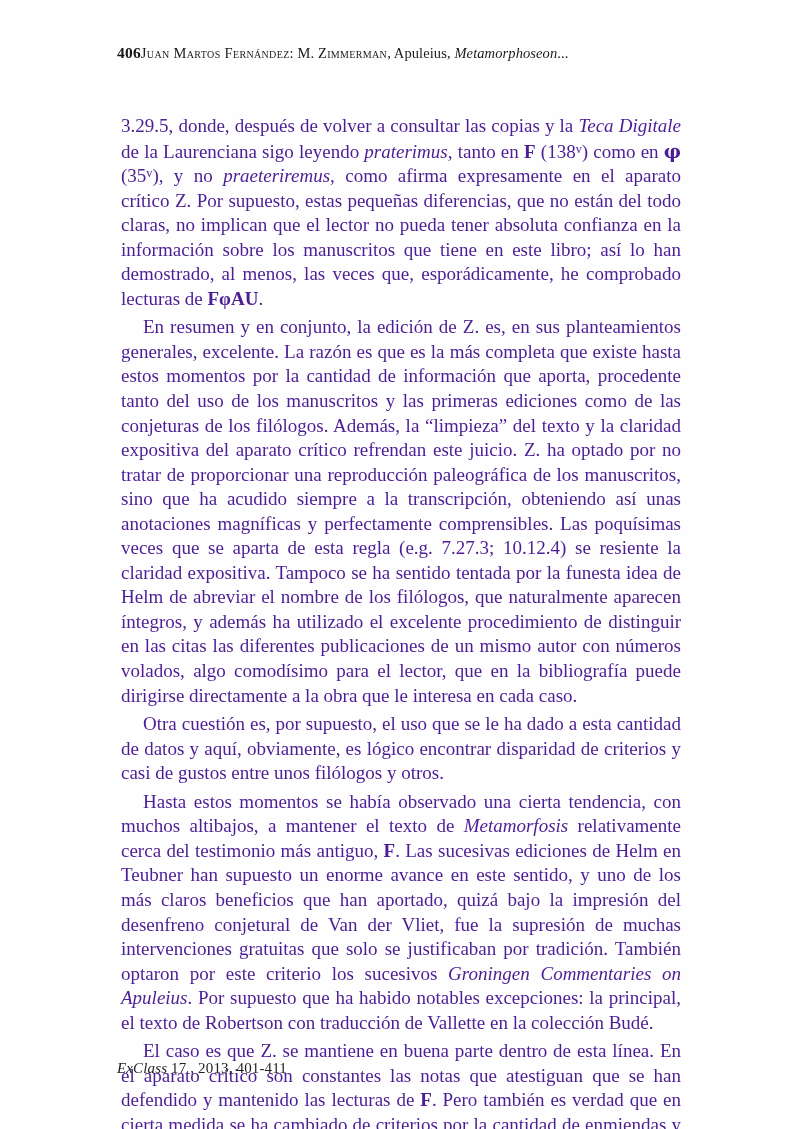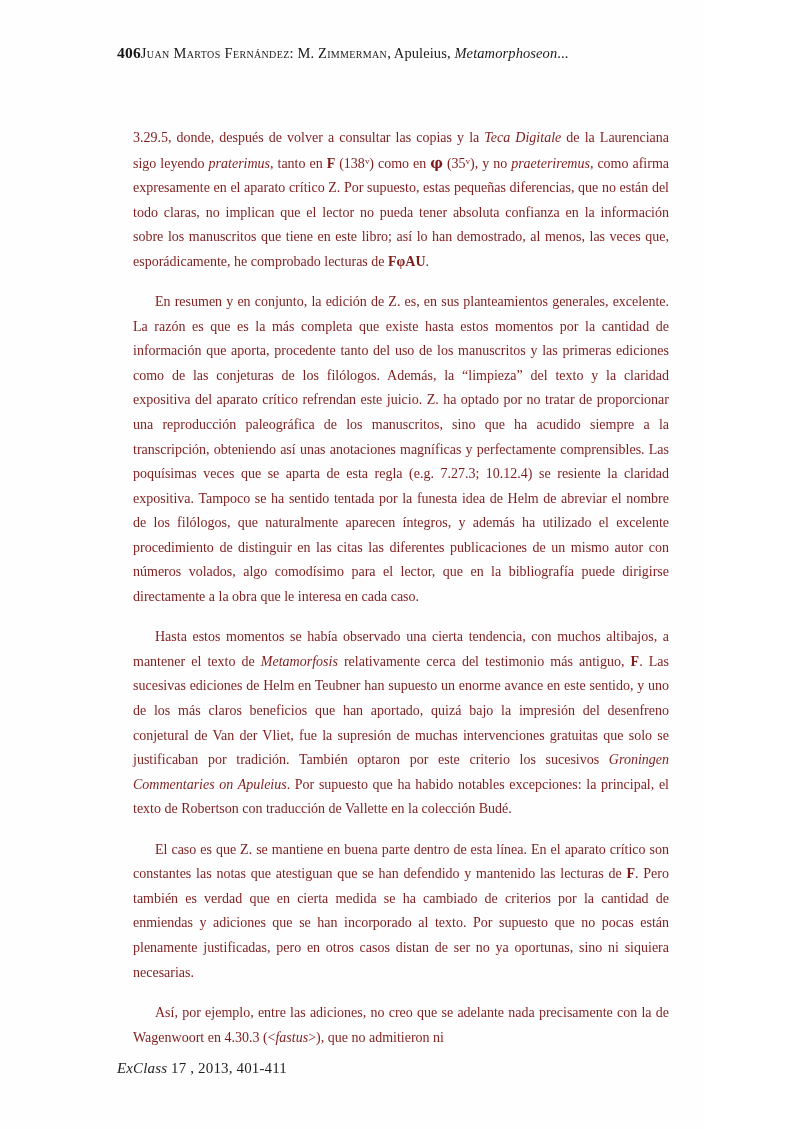--- a/index.html
+++ b/index.html
@@ -52,27 +52,27 @@
   .it { font-style: italic; }
 
   
   .body-block {
     position: absolute;
     left: 117px;
     top: 110px;
     width: 568px;
   }
   .para {
-    margin: 16px;
-    font-size: 14px;
+    margin: 4px;
+    font-size: 19px;
     line-height: 24.55px;
     text-align: justify;
     text-justify: inter-word;
     text-indent: 22px;
-    color: #7f1d1d;
+    color: #4c1d95;
     hyphens: manual;
     -webkit-hyphens: manual;
   }
   .para.first { text-indent: 0; }
   .para:last-child { text-align: justify; }
 
   sup.fol {
     font-size: 0.64em;
     vertical-align: 0.45em;
     line-height: 0;
@@ -111,20 +111,21 @@
   <div class="running-head">
     <span class="folio">406</span>
     <span class="head-text">
       <span class="sc">Juan Martos Fernández</span><span>: </span><span>M. </span><span class="sc">Zimmerman</span><span>, Apuleius, </span><span class="it">Metamorphoseon</span><span>...</span>
     </span>
   </div>
 
   <div class="body-block" id="body-block">
       <p class="para first" id="para-1"><span>3.29.5, donde, después de volver a consultar las copias y la </span><em class="it">Teca Digitale</em><span> de la Laurenciana sigo leyendo </span><em class="it">praterimus</em><span>, tanto en </span><span class="sig">F</span><span> (138</span><sup class="fol">v</sup><span>) como en </span><span class="phi">φ</span><span> (35</span><sup class="fol">v</sup><span>), y no </span><em class="it">praeteriremus</em><span>, como afirma expresamente en el aparato crítico Z. Por supuesto, estas pequeñas diferencias, que no están del todo claras, no implican que el lector no pueda tener absoluta confianza en la información sobre los manuscritos que tiene en este libro; así lo han demostrado, al menos, las veces que, esporádicamente, he comprobado lecturas de </span><span class="sig">FφAU</span><span>.</span></p>
       <p class="para" id="para-2"><span>En resumen y en conjunto, la edición de Z. es, en sus planteamientos generales, excelente. La razón es que es la más completa que existe hasta estos momentos por la cantidad de información que aporta, procedente tanto del uso de los manuscritos y las primeras ediciones como de las conjeturas de los filólogos. Además, la “limpieza” del texto y la claridad expositiva del aparato crítico refrendan este juicio. Z. ha optado por no tratar de proporcionar una reproducción paleográfica de los manuscritos, sino que ha acudido siempre a la transcripción, obteniendo así unas anotaciones magníficas y perfectamente comprensibles. Las poquísimas veces que se aparta de esta regla (e.g. 7.27.3; 10.12.4) se resiente la claridad expositiva. Tampoco se ha sentido tentada por la funesta idea de Helm de abreviar el nombre de los filólogos, que naturalmente aparecen íntegros, y además ha utilizado el excelente procedimiento de distinguir en las citas las diferentes publicaciones de un mismo autor con números volados, algo comodísimo para el lector, que en la bibliografía puede dirigirse directamente a la obra que le interesa en cada caso.</span></p>
+      <p class="para" id="para-3"><span>Otra cuestión es, por supuesto, el uso que se le ha dado a esta cantidad de datos y aquí, obviamente, es lógico encontrar disparidad de criterios y casi de gustos entre unos filólogos y otros.</span></p>
       <p class="para" id="para-4"><span>Hasta estos momentos se había observado una cierta tendencia, con muchos altibajos, a mantener el texto de </span><em class="it">Metamorfosis</em><span> relativamente cerca del testimonio más antiguo, </span><span class="sig">F</span><span>. Las sucesivas ediciones de Helm en Teubner han supuesto un enorme avance en este sentido, y uno de los más claros beneficios que han aportado, quizá bajo la impresión del desenfreno conjetural de Van der Vliet, fue la supresión de muchas intervenciones gratuitas que solo se justificaban por tradición. También optaron por este criterio los sucesivos </span><em class="it">Groningen Commentaries on Apuleius</em><span>. Por supuesto que ha habido notables excepciones: la principal, el texto de Robertson con traducción de Vallette en la colección Budé.</span></p>
       <p class="para" id="para-5"><span>El caso es que Z. se mantiene en buena parte dentro de esta línea. En el aparato crítico son constantes las notas que atestiguan que se han defendido y mantenido las lecturas de </span><span class="sig">F</span><span>. Pero también es verdad que en cierta medida se ha cambiado de criterios por la cantidad de enmiendas y adiciones que se han incorporado al texto. Por supuesto que no pocas están plenamente justificadas, pero en otros casos distan de ser no ya oportunas, sino ni siquiera necesarias.</span></p>
       <p class="para" id="para-6"><span>Así, por ejemplo, entre las adiciones, no creo que se adelante nada precisamente con la de Wagenwoort en 4.30.3 (&lt;</span><em class="it">fastus</em><span>&gt;), que no admitieron ni</span></p>
     </div>
 
   <div class="footer">
     <span class="jrnl">ExClass</span><span> 17 , 2013, 401-411</span>
   </div>
 
 </div>

